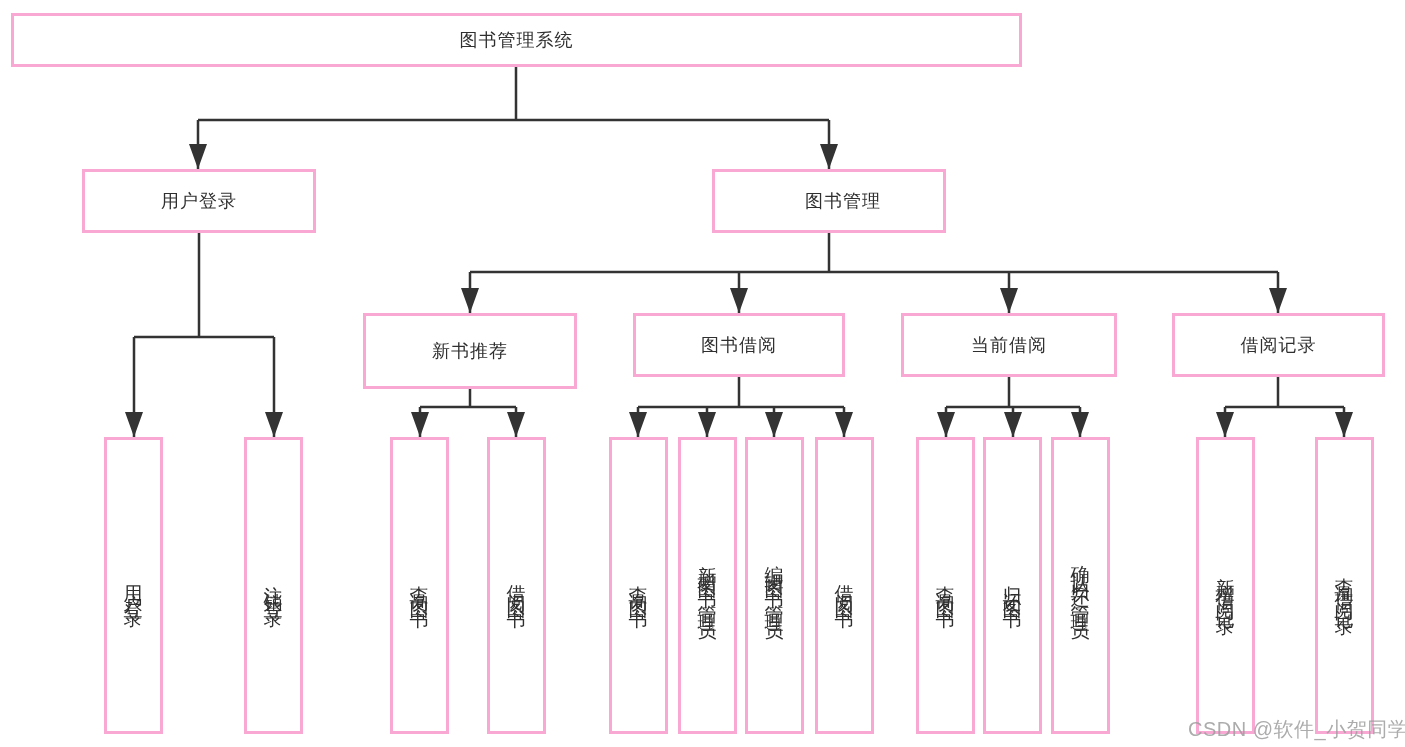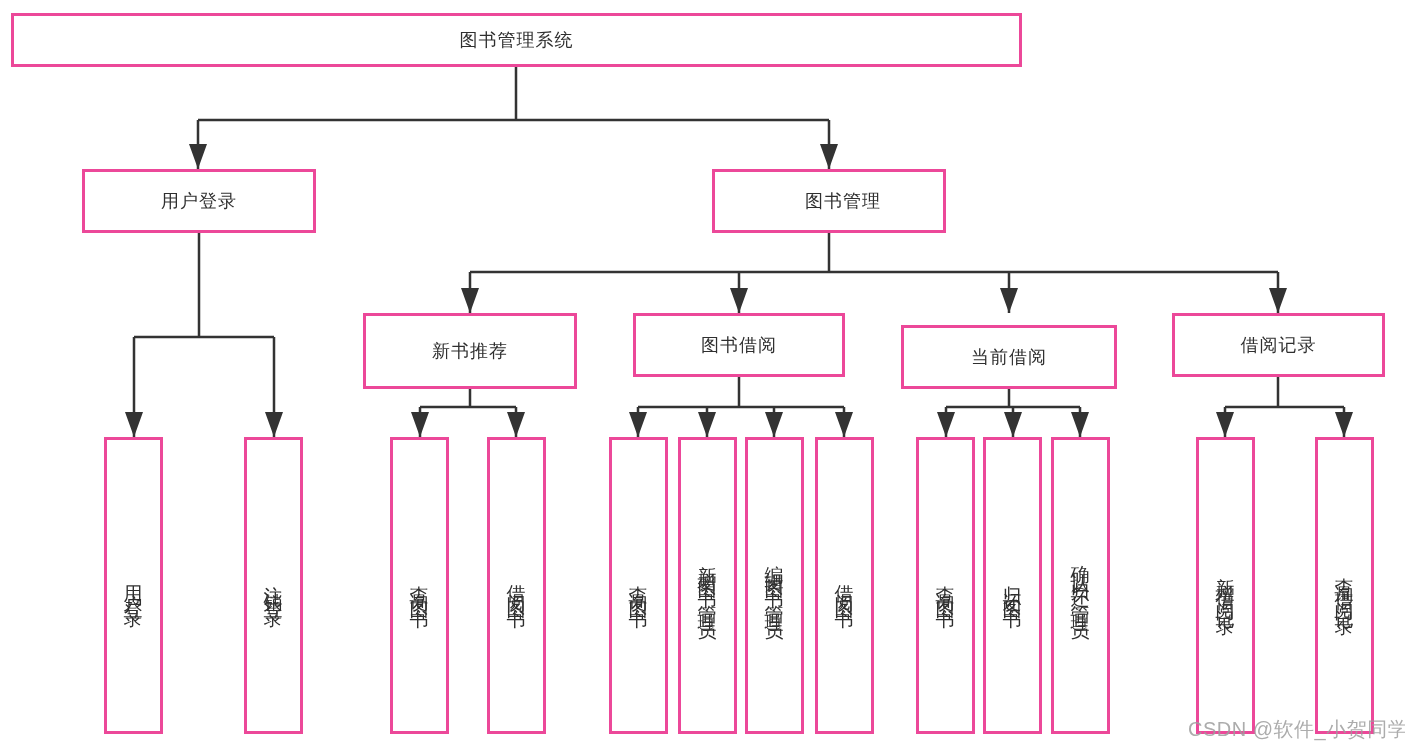--- a/index.html
+++ b/index.html
@@ -12,21 +12,21 @@
     overflow: hidden;
   }
   .connectors {
     position: absolute;
     left: 0; top: 0;
     z-index: 1;
   }
   .node {
     position: absolute;
     box-sizing: border-box;
-    border: 3px solid #ec4899;
+    border: 3px solid #f9a8d4;
     background: #ffffff;
     display: flex;
     align-items: center;
     justify-content: center;
     color: #2f2f2f;
     z-index: 2;
   }
   .h-node {
     font-size: 18px;
     letter-spacing: 1px;
@@ -71,21 +71,21 @@
          M1216 412L1234 412L1225 437Z M1335 412L1353 412L1344 437Z" fill="#333333" stroke="none"></path>
   </svg>
 
   <div class="node h-node" style="left:11px; top:13px; width:1011px; height:54px;">图书管理系统</div>
 
   <div class="node h-node" style="left:82px; top:169px; width:234px; height:64px;">用户登录</div>
   <div class="node h-node" style="left:712px; top:169px; width:234px; height:64px;padding-left:28px;">图书管理</div>
 
   <div class="node h-node" style="left:363px; top:313px; width:214px; height:76px;">新书推荐</div>
   <div class="node h-node" style="left:633px; top:313px; width:212px; height:64px;">图书借阅</div>
-  <div class="node h-node" style="left:901px; top:313px; width:216px; height:64px;margin-top:12px;">当前借阅</div>
+  <div class="node h-node" style="left:901px; top:313px; width:216px; height:64px;">当前借阅</div>
   <div class="node h-node" style="left:1172px; top:313px; width:213px; height:64px;">借阅记录</div>
 
   <div class="node v-node" style="left:104px; top:437px; width:59px; height:297px;">用户登录</div>
   <div class="node v-node" style="left:244px; top:437px; width:59px; height:297px;">注销登录</div>
 
   <div class="node v-node" style="left:390px; top:437px; width:59px; height:297px;">查询图书</div>
   <div class="node v-node" style="left:487px; top:437px; width:59px; height:297px;">借阅图书</div>
 
   <div class="node v-node" style="left:609px; top:437px; width:59px; height:297px;">查询图书</div>
   <div class="node v-node" style="left:678px; top:437px; width:59px; height:297px;">新增图书（管理员）</div>

